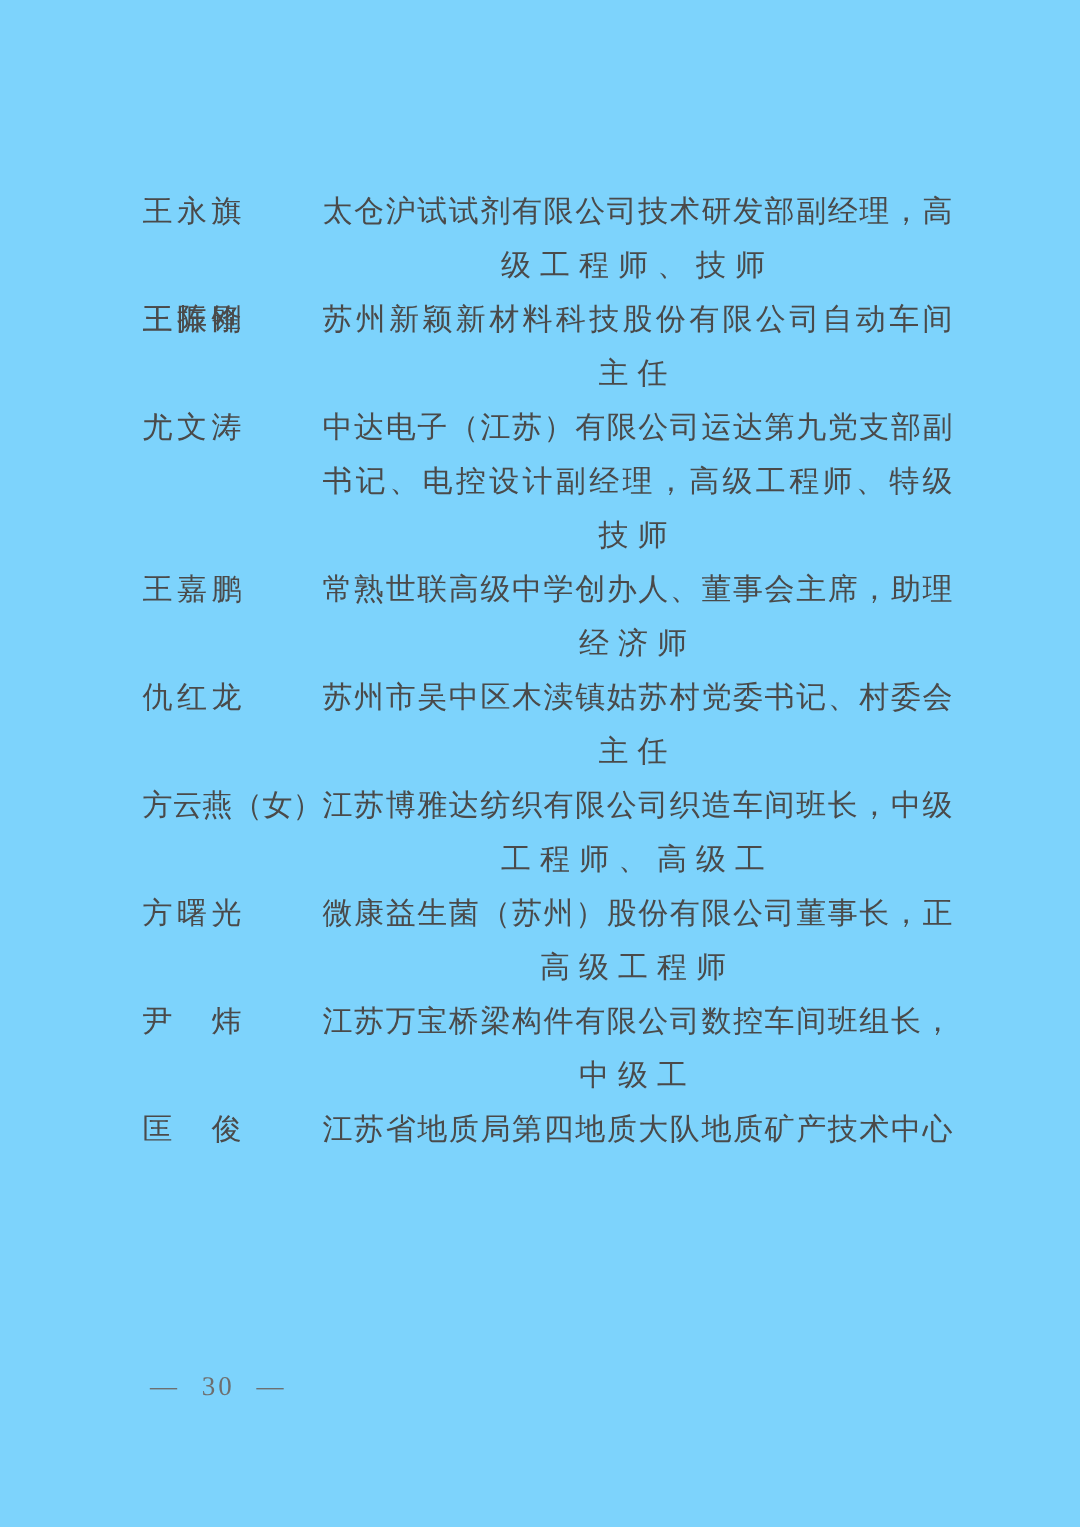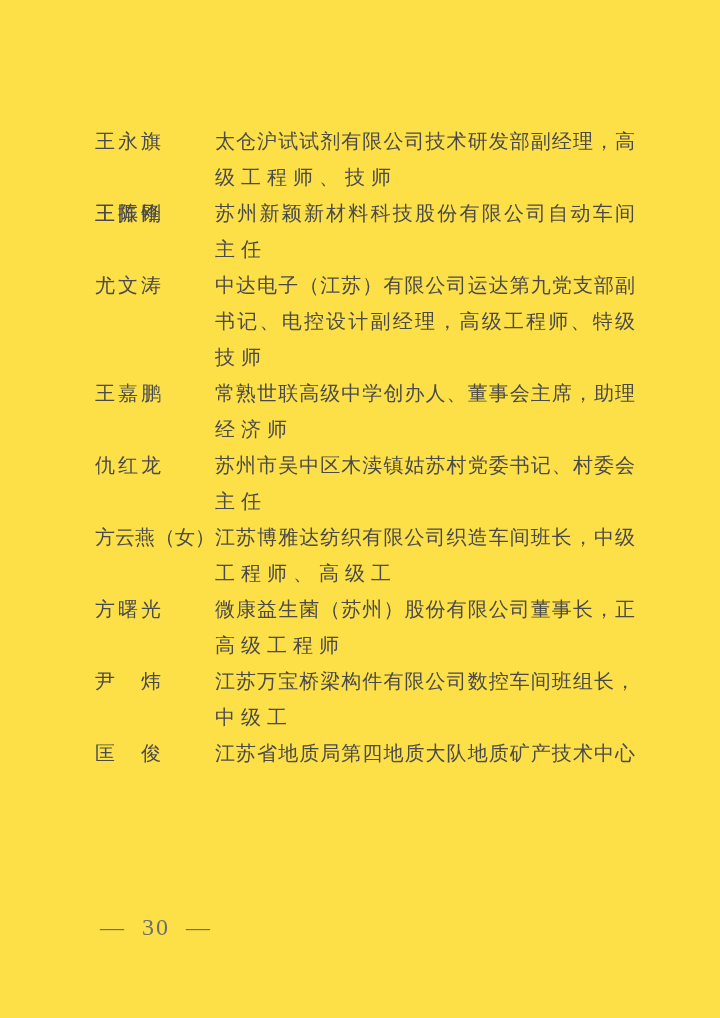--- a/index.html
+++ b/index.html
@@ -4,21 +4,21 @@
 <style>
   html, body {
     margin: 0;
     padding: 0;
     background: #ffffff;
   }
   .page {
     position: relative;
     width: 720px;
     height: 1018px;
-    background: #fde047;
+    background: #7dd3fc;
     overflow: hidden;
     font-family: "Liberation Serif", "DejaVu Serif", serif;
     color: #4a4a4a;
   }
   .content {
     position: absolute;
     left: 0;
     top: 123px;
     width: 720px;
     font-size: 20px;
@@ -40,28 +40,28 @@
   }
   .desc {
     margin-left: 215px;
     width: 420px;
   }
   .desc .jline {
     text-align: justify;
     text-align-last: justify;
   }
   .desc .lline {
-    text-align: left;
+    text-align: center;
     letter-spacing: 6px;
   }
   .footer {
     position: absolute;
     left: 100px;
     top: 914px;
-    font-size: 24px;
+    font-size: 18px;
     color: #6e6e6e;
     letter-spacing: 2px;
     word-spacing: 8px;
   }
 </style>
 </head>
 <body>
 
 <div class="page">
   <div class="content">

